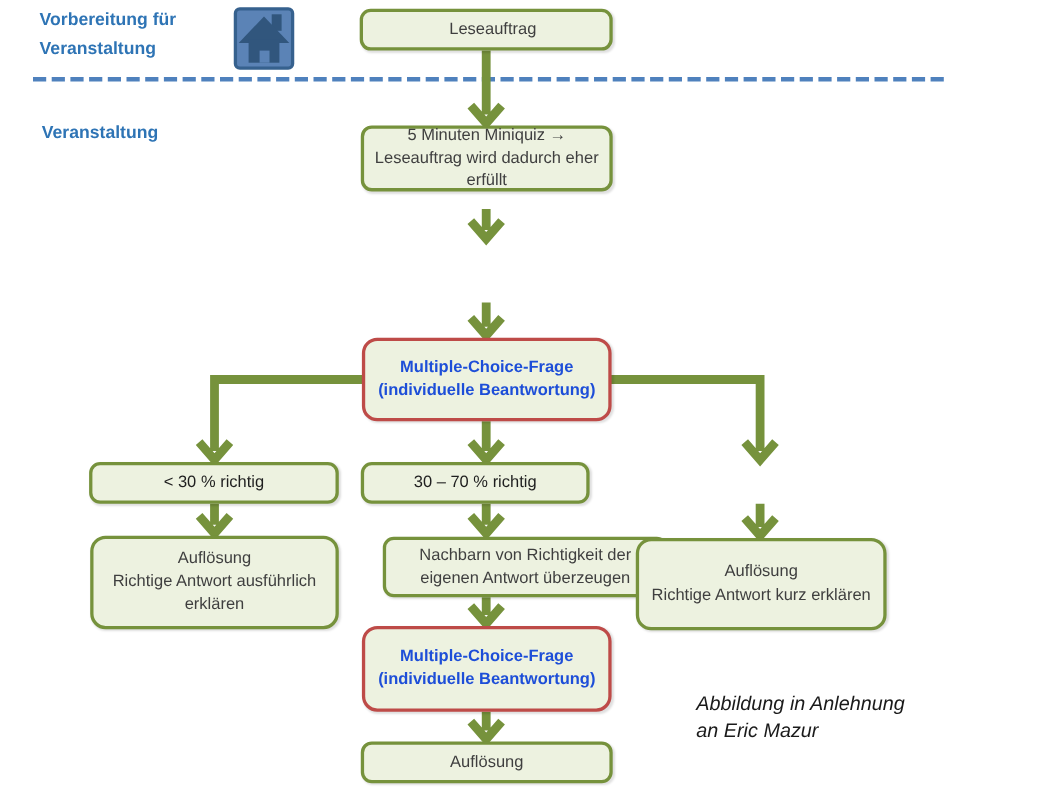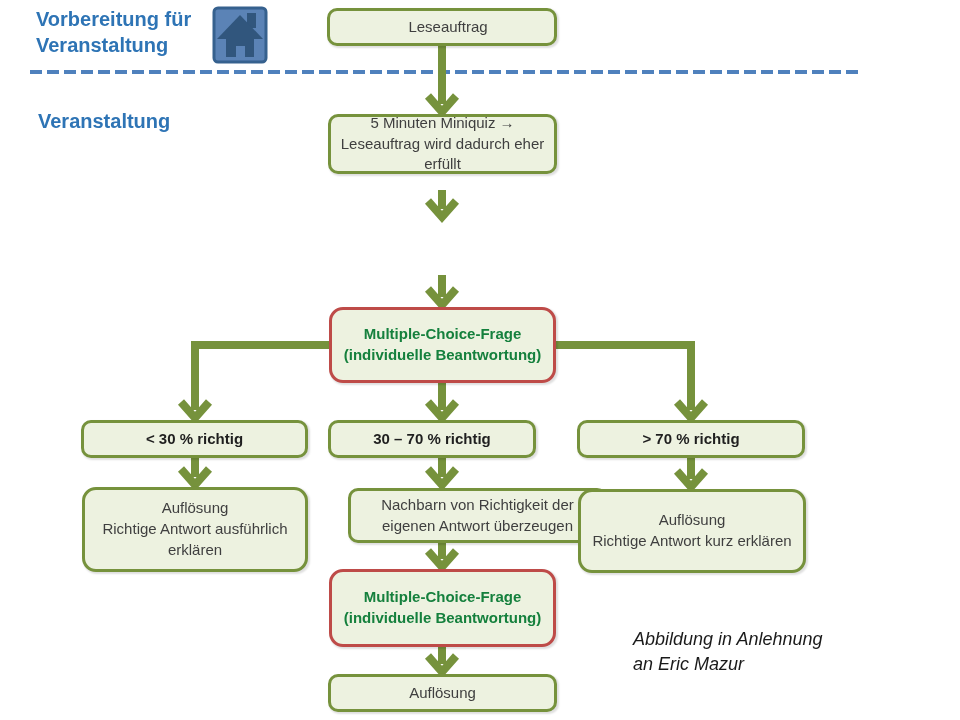--- a/index.html
+++ b/index.html
@@ -3,35 +3,35 @@
 <meta charset="utf-8">
 <style>
   html,body{margin:0;padding:0;background:#fff;}
   .canvas{
     position:relative;width:960px;height:720px;background:#fff;overflow:hidden;
     font-family:"Liberation Sans",sans-serif;
   }
   .layer{position:absolute;left:0;top:0;width:960px;height:720px;}
   .heading{
     position:absolute;color:var(--accent-blue,#2E74B5);font-weight:bold;
-    font-size:20px;line-height:26px;white-space:pre-line;
+    font-size:16px;line-height:26px;white-space:pre-line;
   }
   .node{
     position:absolute;box-sizing:border-box;display:flex;align-items:center;justify-content:center;
     text-align:center;background:var(--box-fill,#EDF2E0);
     border:3px solid var(--green-border,#76923C);border-radius:10px;
     color:#3F3F3F;font-size:15px;line-height:1.38;
     box-shadow:1.5px 1.5px 2px rgba(0,0,0,0.13);
   }
   .node .label{white-space:pre-line;padding:2px 6px;}
   .node.red{
     border-color:var(--red-border,#BE4B48);border-radius:14px;
-    font-weight:bold;color:#15803d;
+    font-weight:bold;color:#1d4ed8;
   }
-  .node.bold{font-weight:bold;color:#1F1F1F;}
+  .node.bold{font-weight:normal;color:#1F1F1F;}
   .node.r14{border-radius:14px;}
   .footer-note{
     position:absolute;font-style:italic;font-size:18px;line-height:25px;
     color:#1A1A1A;white-space:pre-line;
   }
 </style>
 </head>
 <body>
 
 <div class="canvas">
@@ -86,23 +86,20 @@
   </div>
 
   <div class="node bold" style="left:81px;top:420px;width:227px;height:38px;">
     <span class="label">&lt; 30 % richtig</span>
   </div>
 
   <div class="node bold" style="left:328px;top:420px;width:208px;height:38px;">
     <span class="label">30 – 70 % richtig</span>
   </div>
 
-  <div class="node bold" style="left:577px;top:420px;width:228px;height:38px;">
-    <span class="label">&gt; 70 % richtig</span>
-  </div>
 
   <div class="node r14" style="left:82px;top:487px;width:226px;height:85px;">
     <span class="label">Auflösung
 Richtige Antwort ausführlich
 erklären</span>
   </div>
 
   <div class="node" style="left:348px;top:488px;width:259px;height:55px;">
     <span class="label">Nachbarn von Richtigkeit der
 eigenen Antwort überzeugen</span>

